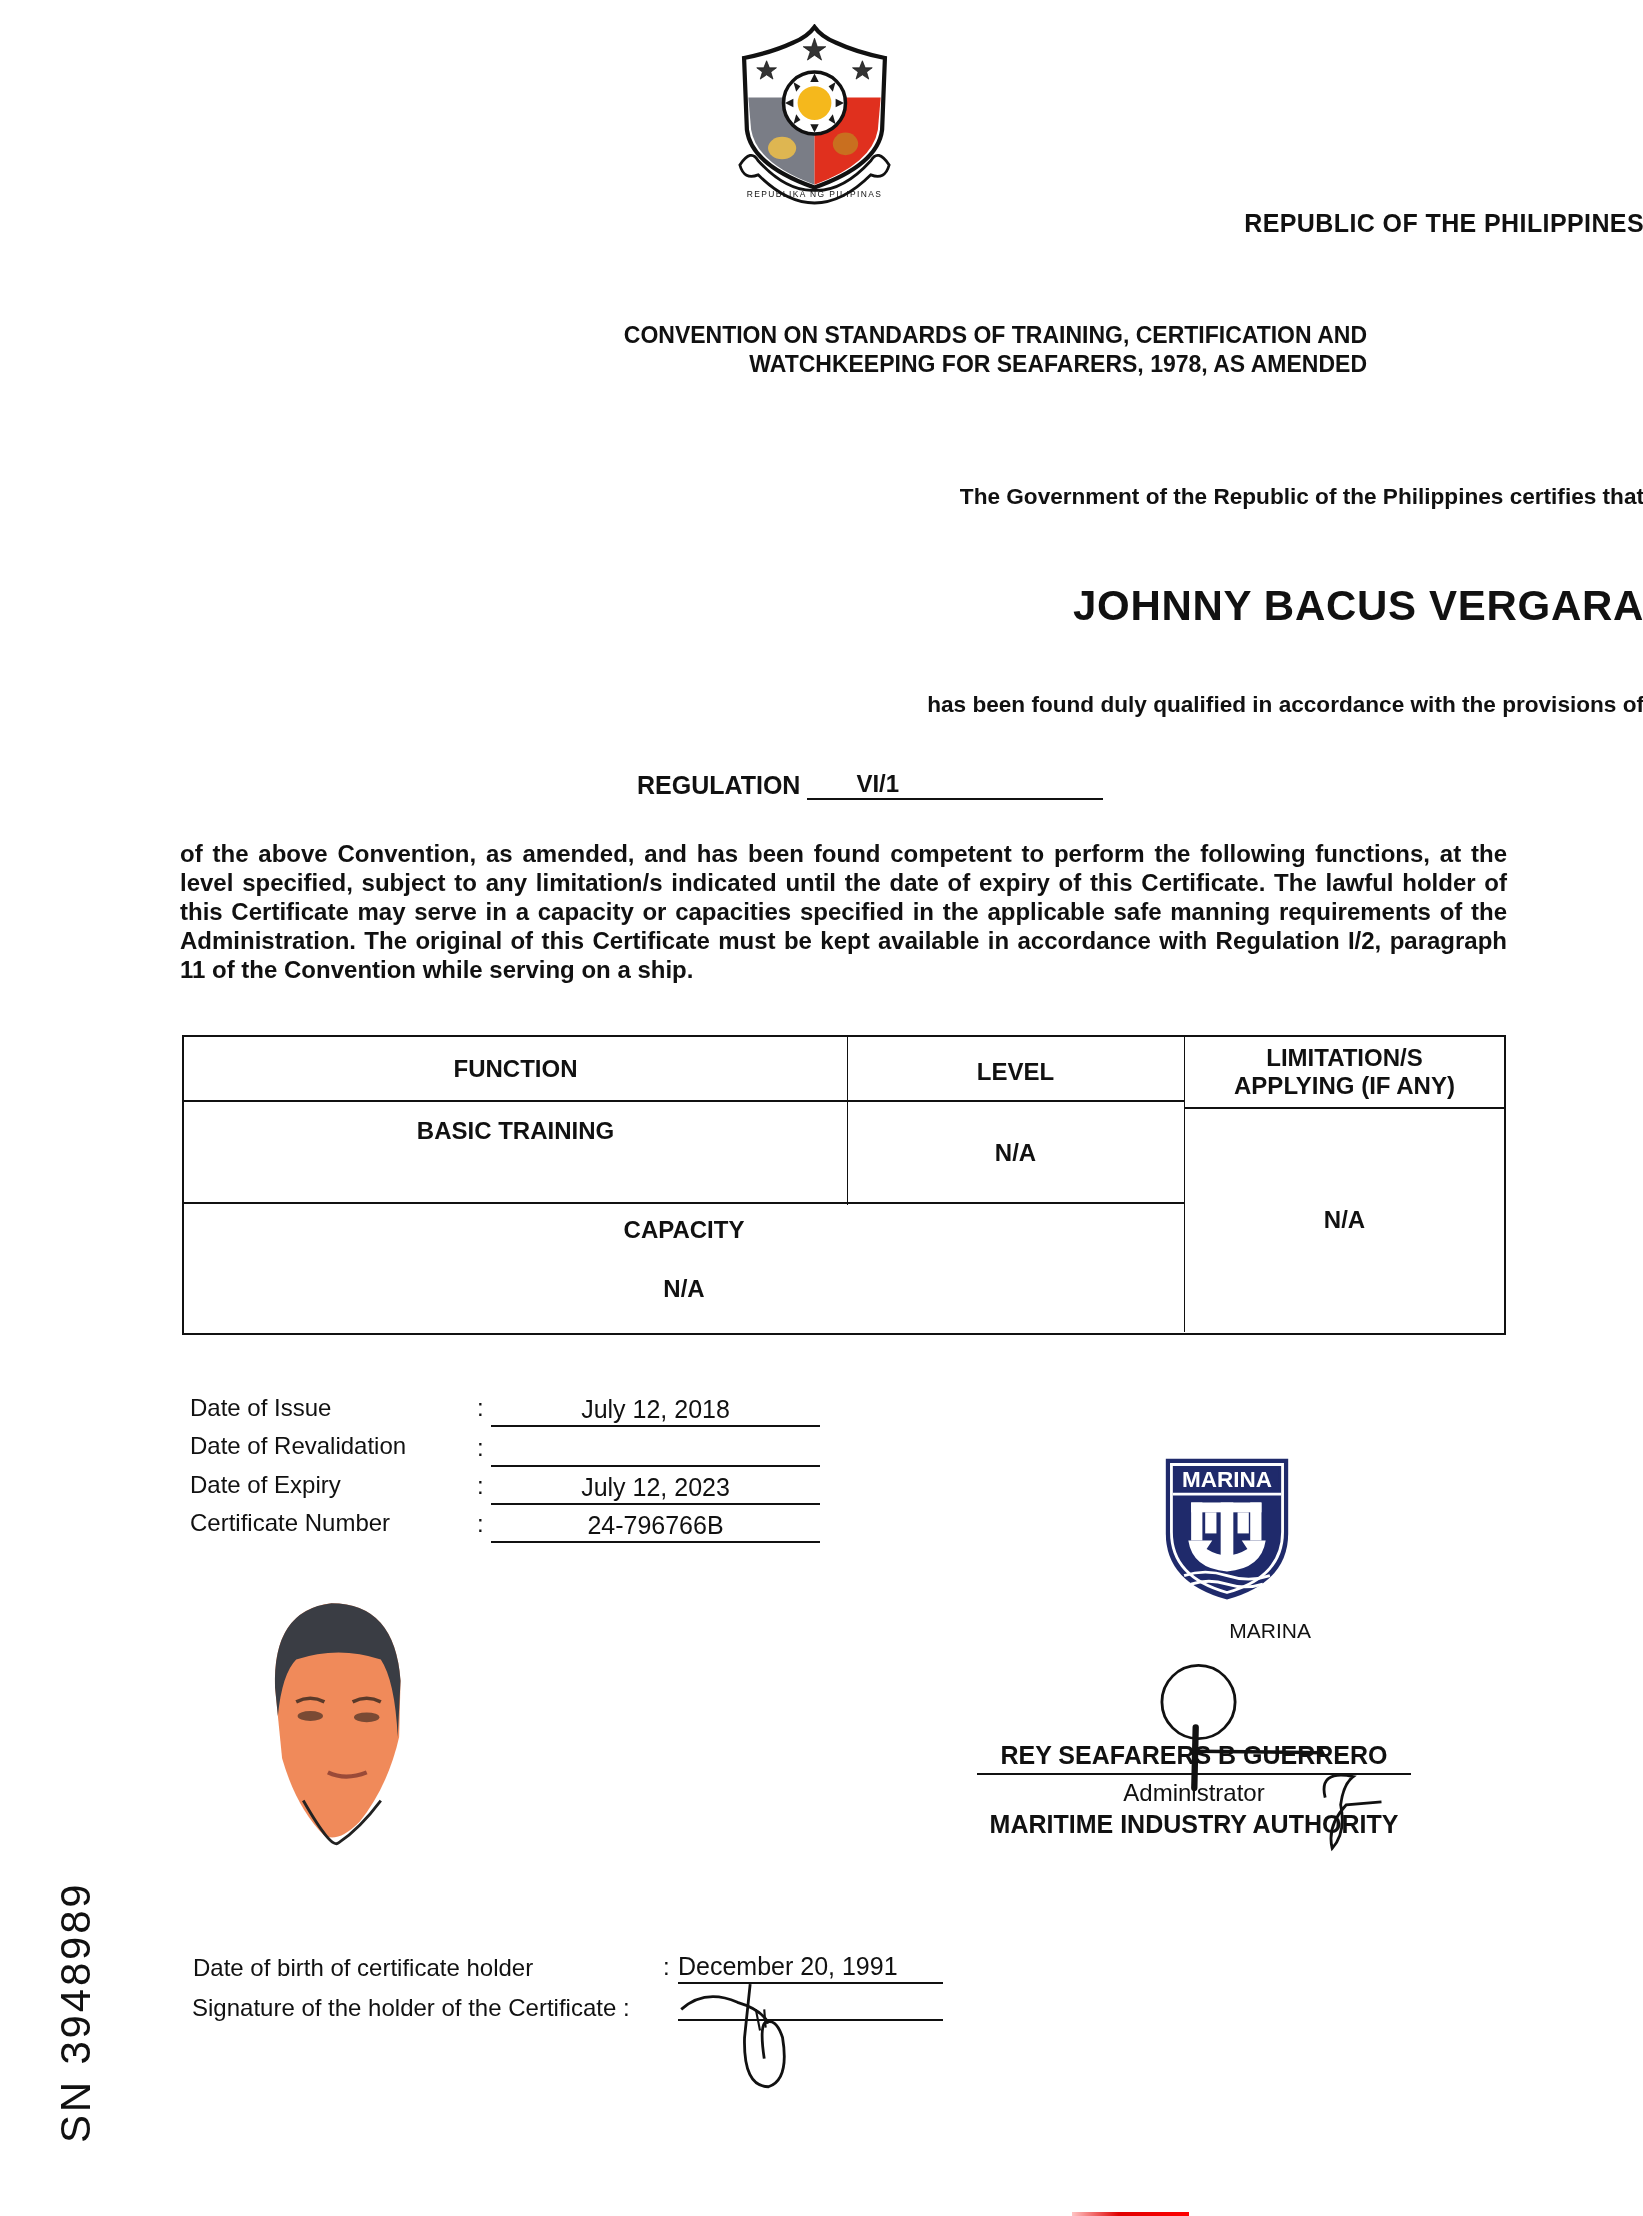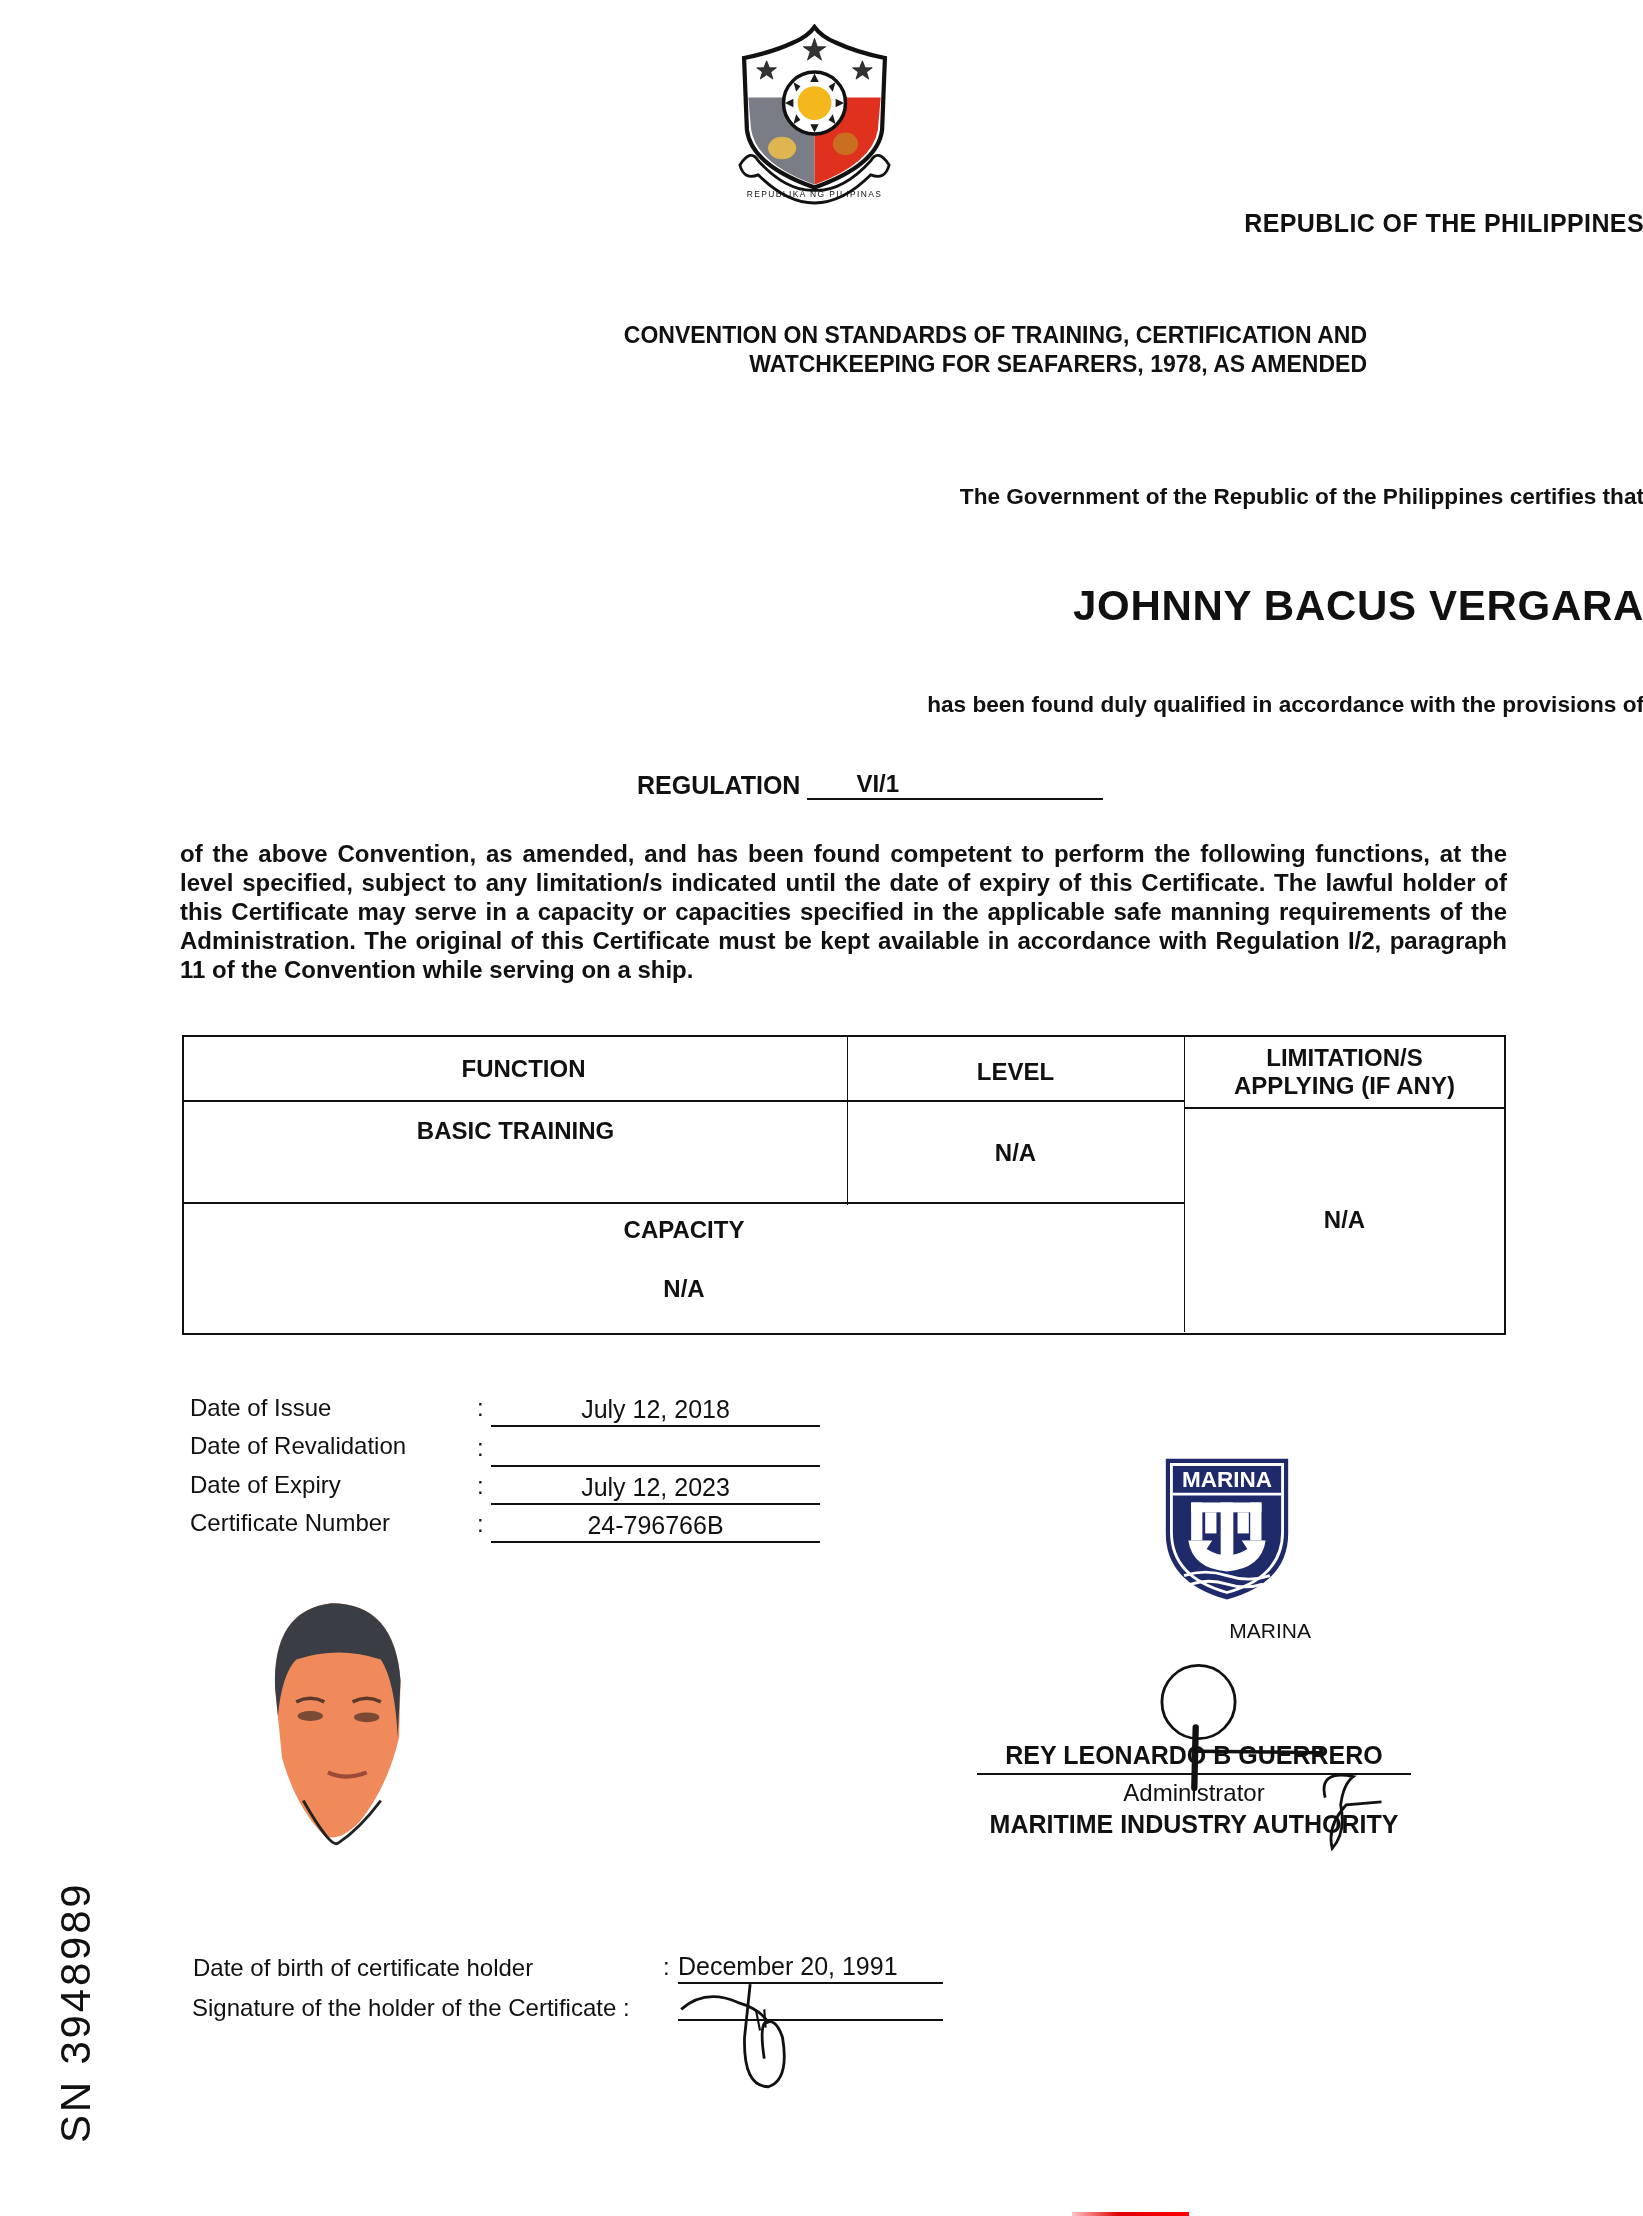--- a/index.html
+++ b/index.html
@@ -102,21 +102,21 @@
 
 <div id="body-para" class="abs">of the above Convention, as amended, and has been found competent to perform the following functions, at the level specified, subject to any limitation/s indicated until the date of expiry of this Certificate. The lawful holder of this Certificate may serve in a capacity or capacities specified in the applicable safe manning requirements of the Administration. The original of this Certificate must be kept available in accordance with Regulation I/2, paragraph 11 of the Convention while serving on a ship.</div>
 
 <div id="cert-table" class="abs">
   <div class="vline" style="left:663px; top:0; height:168px;"></div>
   <div class="vline" style="left:1000px; top:0; height:295px;"></div>
   <div class="hline" style="left:0; top:63px; width:1000px;"></div>
   <div class="hline" style="left:1000px; top:70px; width:321px;"></div>
   <div class="hline" style="left:0; top:165px; width:1000px;"></div>
 
-  <div class="tcell" style="left:8px; top:0; width:663px; height:63px;">FUNCTION</div>
+  <div class="tcell" style="left:0; top:0; width:663px; height:63px;">FUNCTION</div>
   <div class="tcell" style="left:663px; top:0; width:337px; height:70px;">LEVEL</div>
   <div class="tcell" style="left:1000px; top:0; width:321px; height:70px; line-height:28px; padding:0 28px;">LIMITATION/S APPLYING (IF ANY)</div>
 
   <div class="tcell" style="left:0; top:66px; width:663px; height:56px;">BASIC TRAINING</div>
   <div class="tcell" style="left:663px; top:73px; width:337px; height:85px;">N/A</div>
   <div class="tcell" style="left:1000px; top:73px; width:321px; height:219px;">N/A</div>
 
   <div class="tcell" style="left:0; top:168px; width:1000px; height:49px;">CAPACITY</div>
   <div class="tcell" style="left:0; top:224px; width:1000px; height:56px;">N/A</div>
 </div>
@@ -170,21 +170,21 @@
 </svg>
 <div id="marina-label" class="abs center">MARINA</div>
 
 <svg id="admin-signature" class="abs" viewBox="0 0 420 270">
   <ellipse cx="80" cy="54" rx="52" ry="52" fill="none" stroke="#111" stroke-width="4"></ellipse>
   <path d="M76 90 L74 176" stroke="#111" stroke-width="9" fill="none" stroke-linecap="round"></path>
   <path d="M76 124 L256 126 L252 118" stroke="#111" stroke-width="5" fill="none"></path>
   <path d="M260 190 Q250 150 300 160 Q286 170 282 200 Q290 240 270 262 Q262 230 290 200 L340 196" stroke="#111" stroke-width="4" fill="none"></path>
 </svg>
 <div id="sig-block" class="abs">
-  <div id="admin-name">REY LEONARDO B GUERRERO</div>
+  <div id="admin-name">REY SEAFARERS B GUERRERO</div>
   <div id="admin-title">Administrator</div>
   <div id="admin-org">MARITIME INDUSTRY AUTHORITY</div>
 </div>
 
 <div id="dob-label" class="abs">Date of birth of certificate holder</div>
 <div id="dob-colon" class="abs">:</div>
 <div id="dob-val" class="abs">December 20, 1991</div>
 <div id="sig-label" class="abs">Signature of the holder of the Certificate :</div>
 <div id="sig-line" class="abs"></div>
 <svg id="holder-signature" class="abs" viewBox="0 0 280 160">

